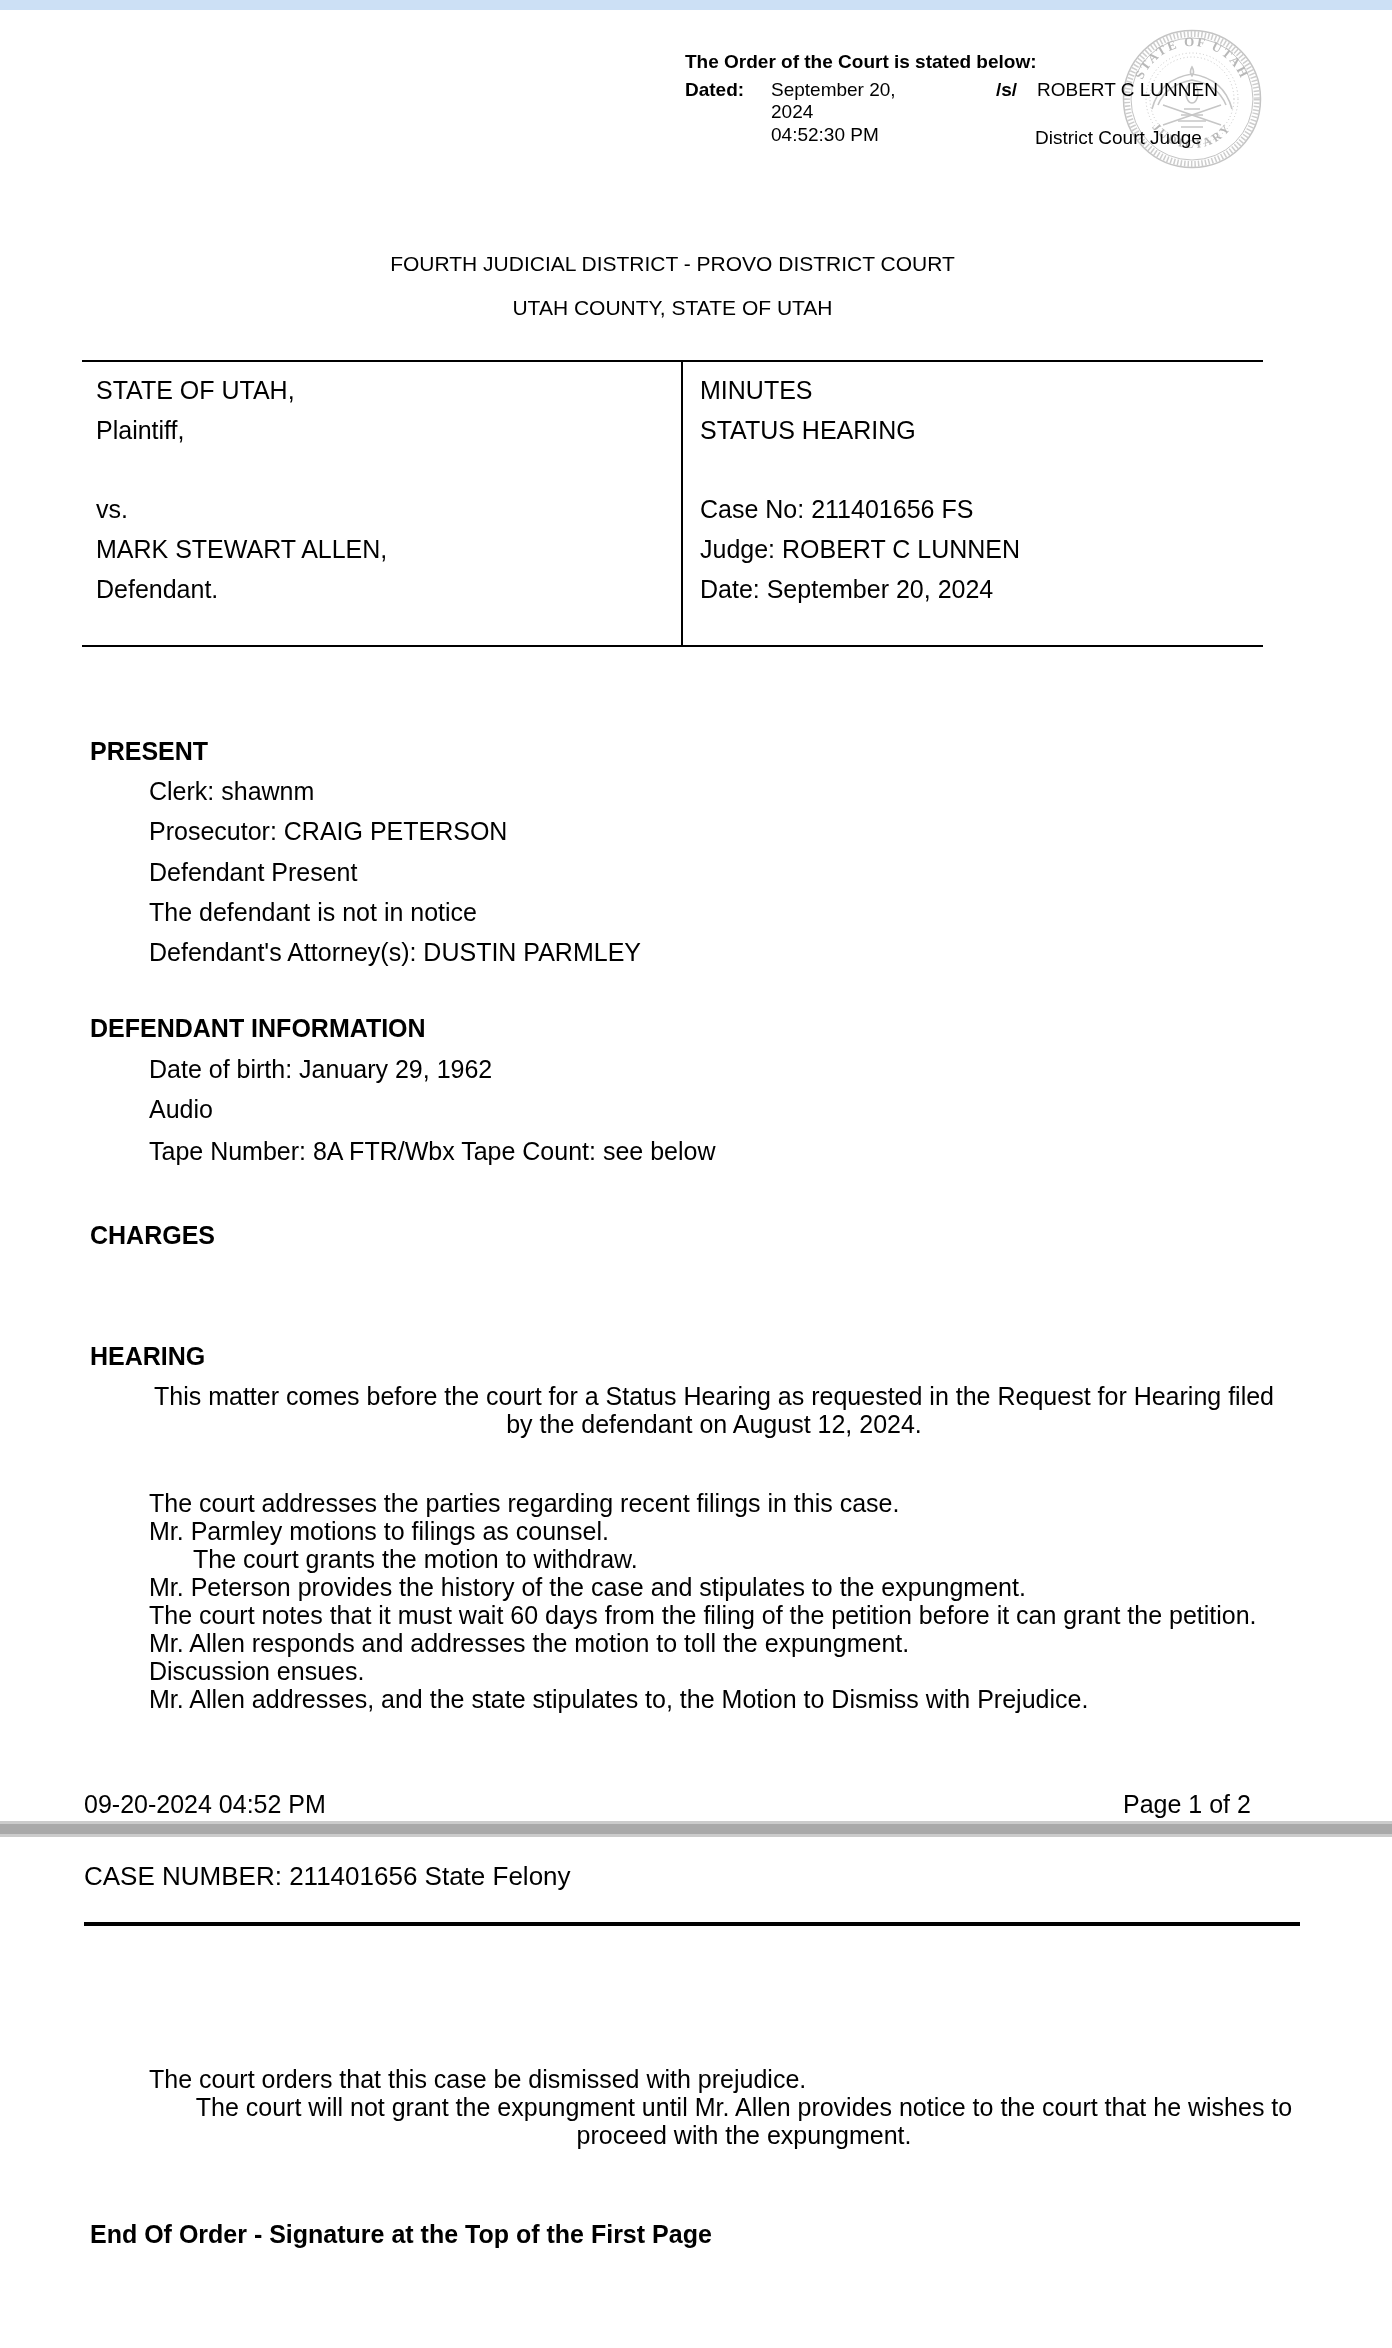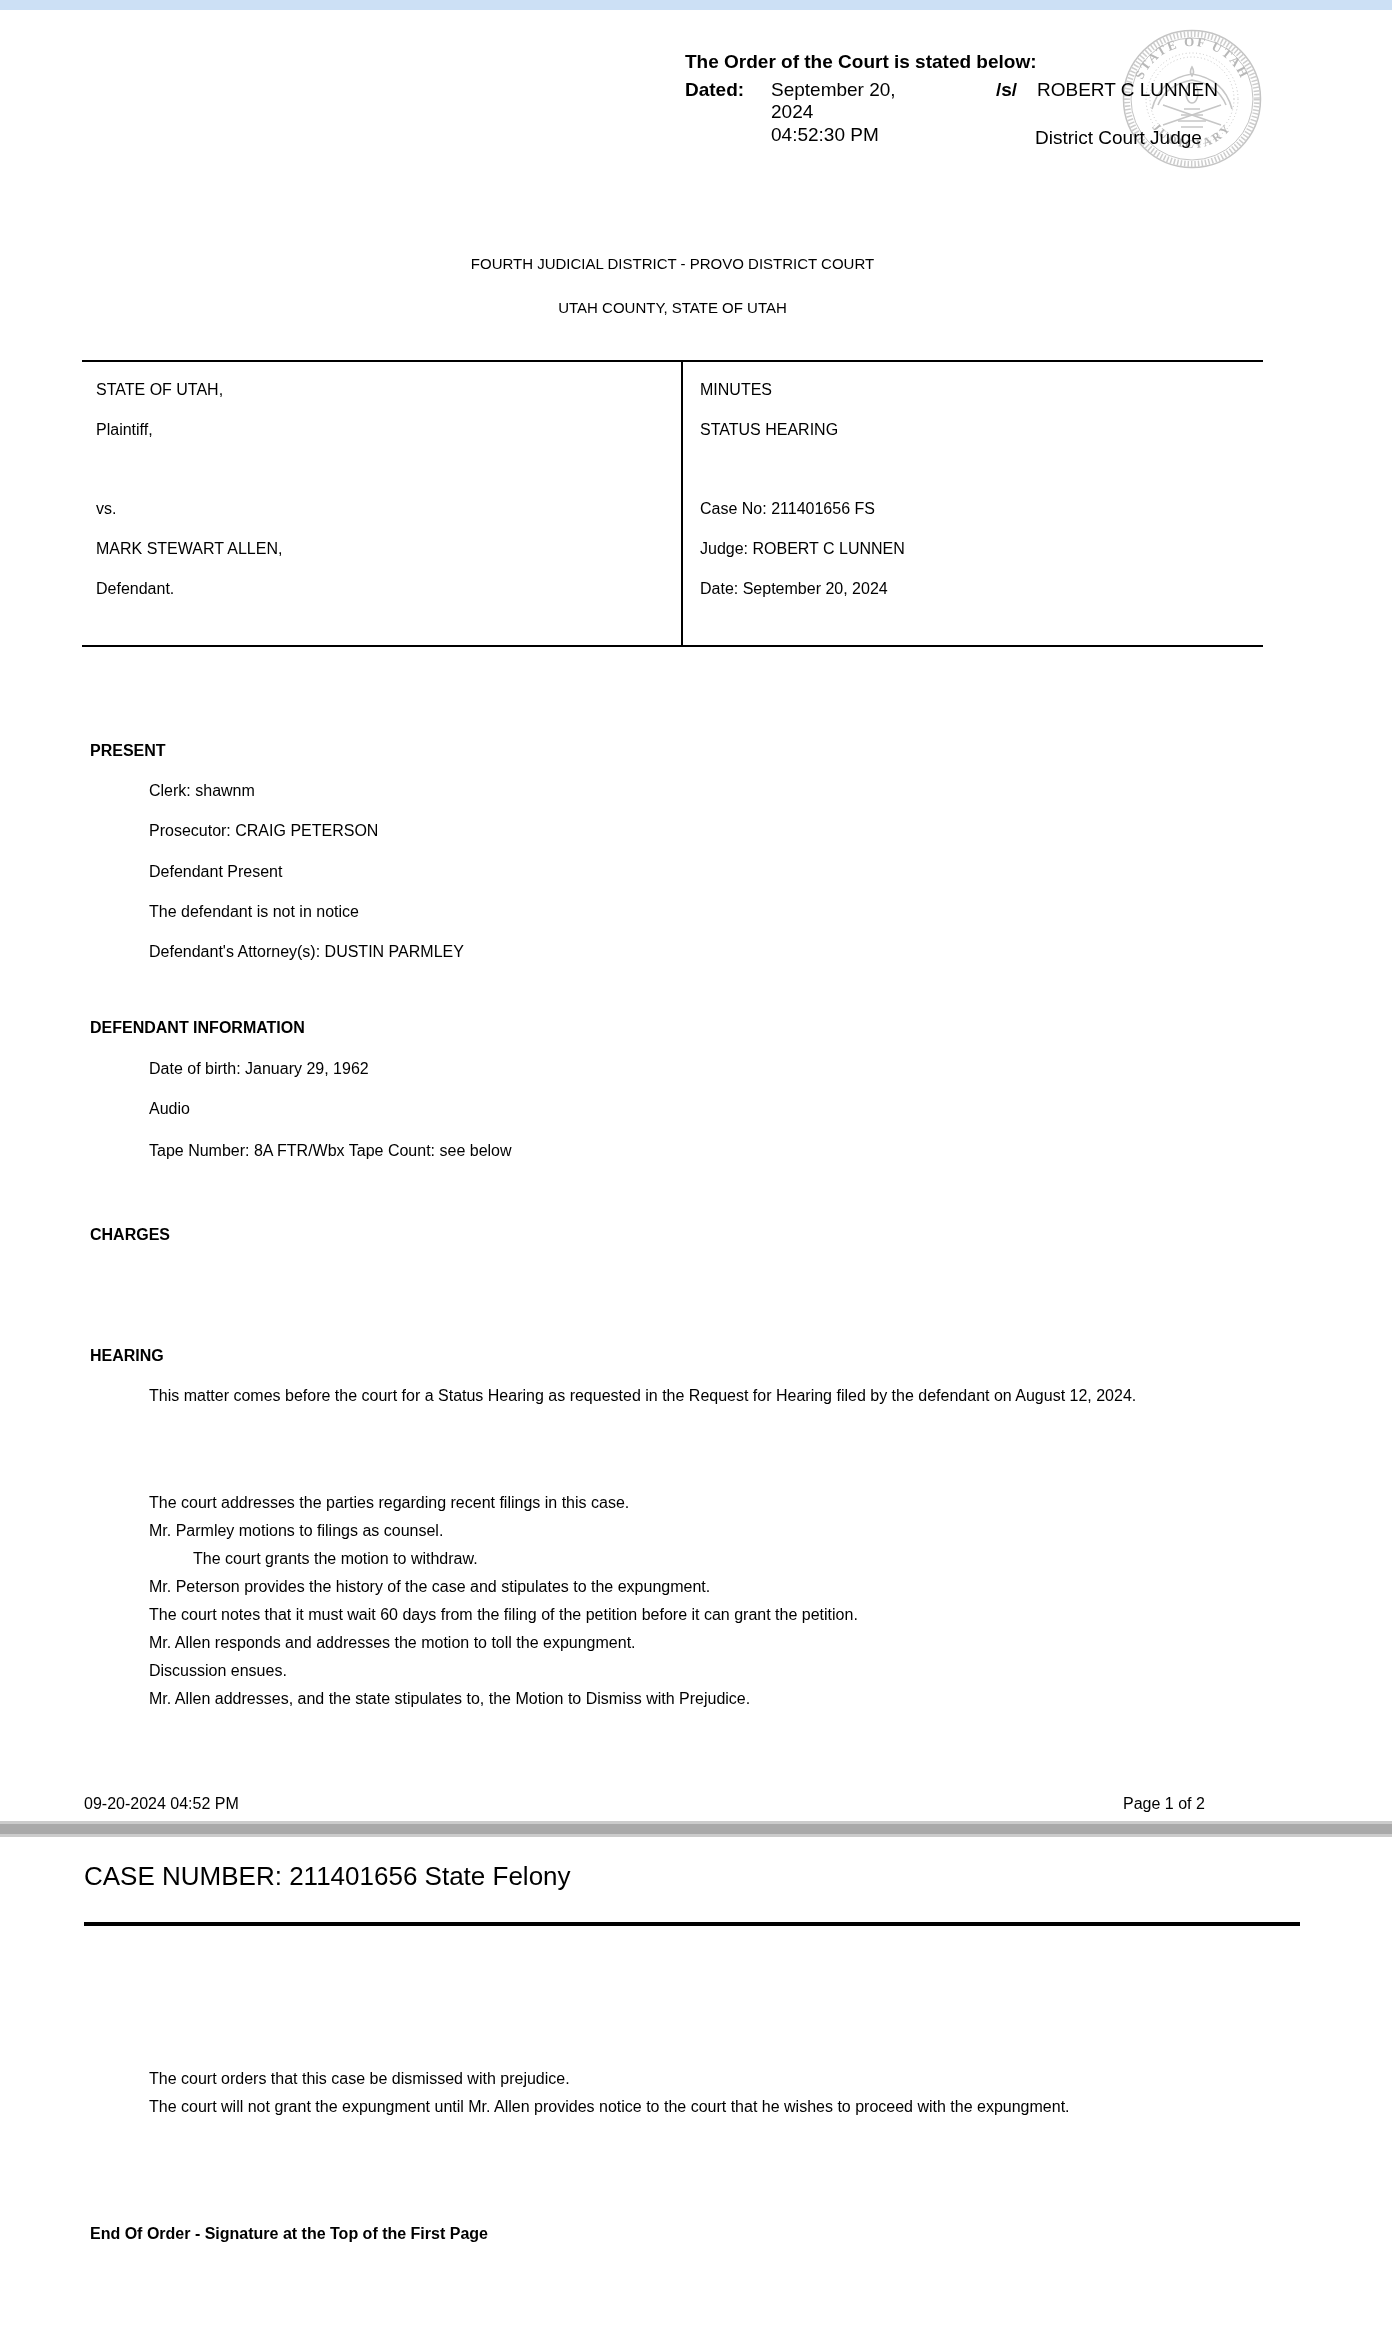--- a/index.html
+++ b/index.html
@@ -4,22 +4,22 @@
 <style>
   html,body { margin:0; padding:0; background:#fff; }
   .page {
     position:relative; width:1392px; height:2348px; background:#ffffff;
     font-family:"Liberation Sans","DejaVu Sans",sans-serif; color:#000;
     overflow:hidden;
   }
   .abs { position:absolute; white-space:nowrap; }
   .b  { font-weight:bold; }
   .fs19 { font-size:19px; line-height:23px; }
-  .fs23 { font-size:15px; line-height:27px; }
-  .fs24 { font-size:16px; line-height:28px; }
+  .fs23 { font-size:21px; line-height:27px; }
+  .fs24 { font-size:25px; line-height:28px;text-align:center; }
   .fs25 { font-size:26px; line-height:29px; }
   .wrap { white-space:normal; }
 
   .top-bar { position:absolute; left:0; top:0; width:1392px; height:10px; background:#cce0f5; }
 
   .order-header { position:absolute; left:685px; top:50px; width:620px; height:130px; z-index:2; }
 
   .seal { position:absolute; left:1122px; top:29px; width:140px; height:140px; z-index:1; }
 
   .court-title { position:absolute; left:82px; width:1181px; text-align:center; }

